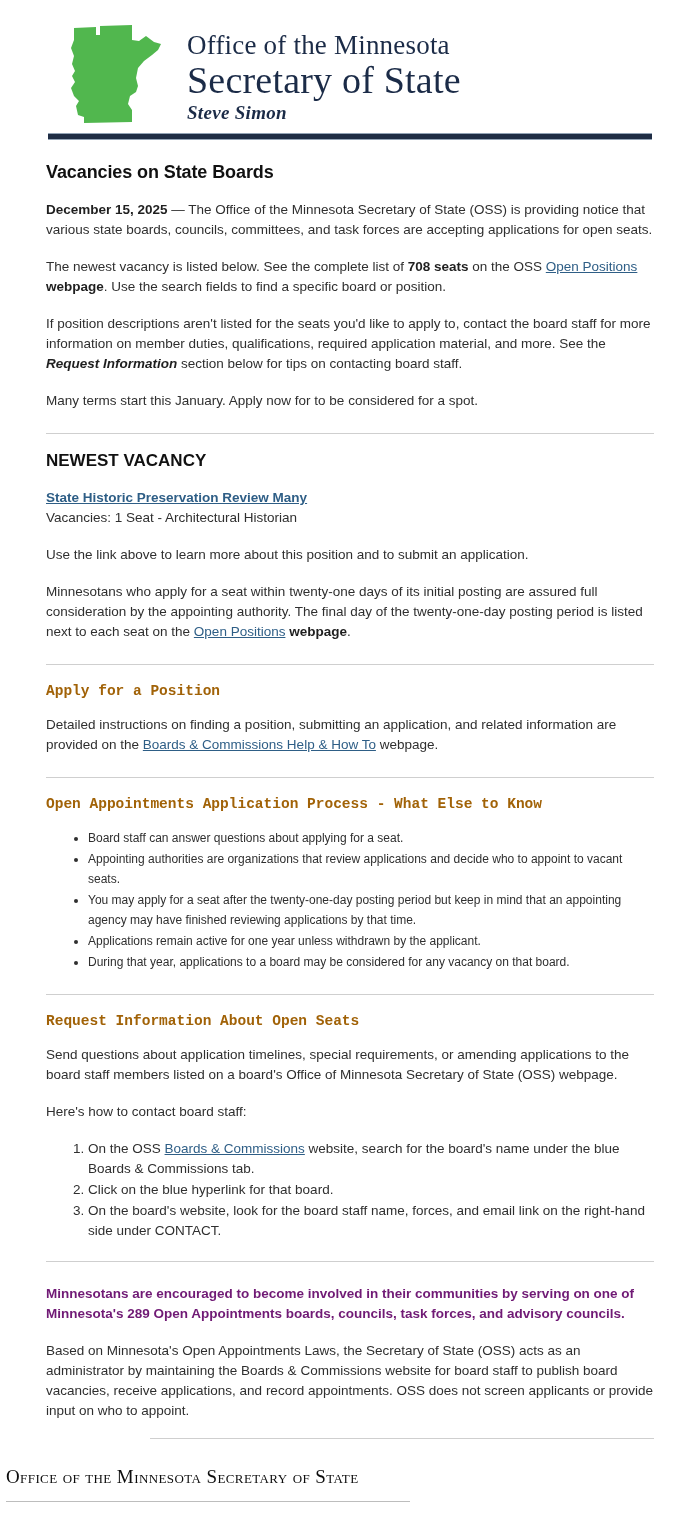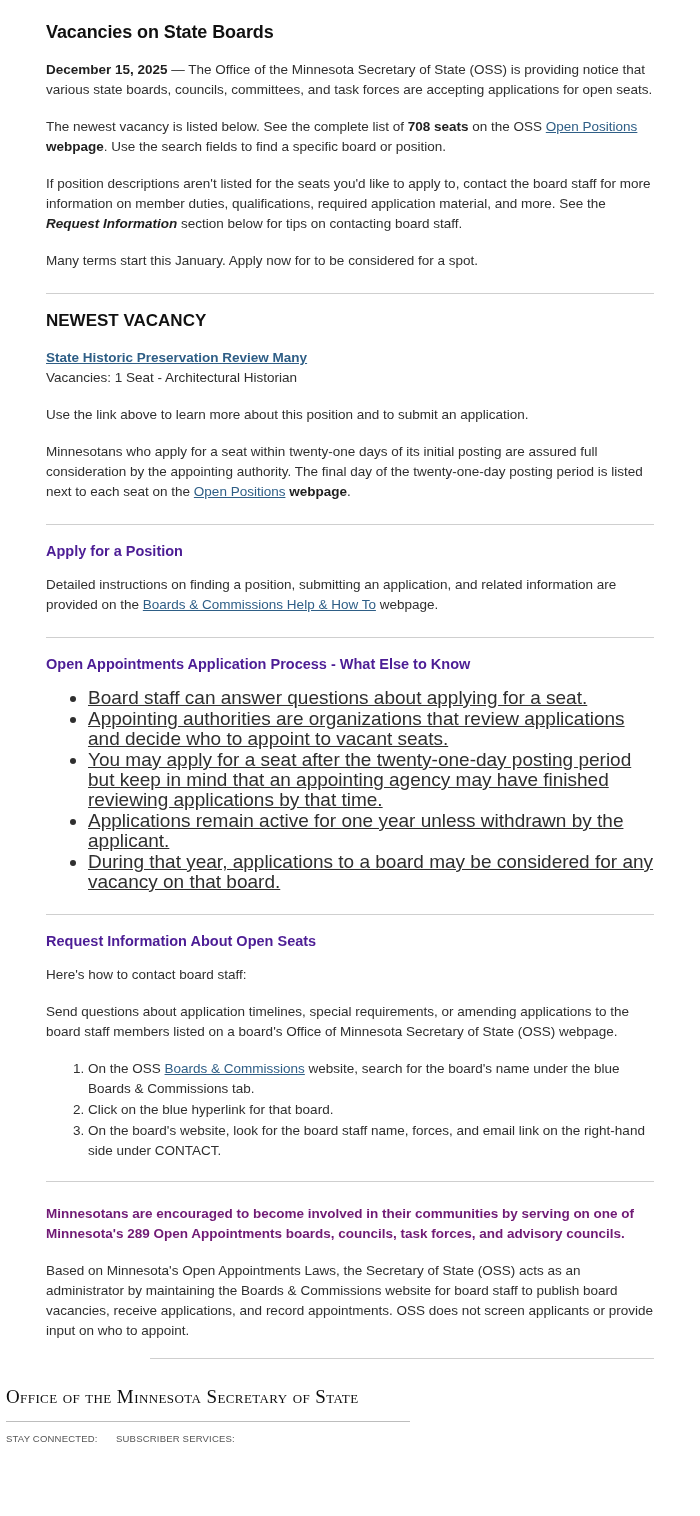--- a/index.html
+++ b/index.html
@@ -31,27 +31,27 @@
   }
   p{font-size:13.5px;line-height:20px;margin:0 0 17px 0;color:#2f2f2f;}
   a.link{color:#2e5e86;text-decoration:underline;}
   b,strong{color:#1f1f1f;}
   em{font-style:italic;}
 
   hr.sep{border:none;border-top:1px solid #cfcfcf;margin:22px 0 16px 0;}
   hr.sep.wide{margin:20px 0 22px 0;}
 
   h2.section{font-size:17px;line-height:22px;font-weight:bold;color:#111;margin:4px 0 16px 0;letter-spacing:0;}
-  h3.section{font-size:14.5px;line-height:20px;font-weight:bold;color:#4c1d95;margin:4px 0 14px 0;}
+  h3.section{font-size:14.5px;line-height:20px;font-weight:bold;color:#a16207;margin:4px 0 14px 0;font-family:Liberation Mono, monospace;}
 
   .vac-link{display:block;font-size:13.5px;line-height:20px;color:#2e5e86;text-decoration:underline;font-weight:600;}
   .vac-detail{font-size:13.5px;line-height:20px;color:#2f2f2f;margin:0 0 17px 0;}
 
   ul.bullets{margin:0 0 16px 0;padding-left:42px;}
-  ul.bullets li{font-size:19px;line-height:20px;margin-bottom:1px;color:#2f2f2f;text-decoration:underline;}
+  ul.bullets li{font-size:12px;line-height:20px;margin-bottom:1px;color:#2f2f2f;}
   ol.steps{margin:0 0 16px 0;padding-left:42px;}
   ol.steps li{font-size:13.5px;line-height:20px;margin-bottom:1px;color:#2f2f2f;}
 
   p.emphasis{font-weight:bold;color:#701a75;}
 
   
   .footer{margin-top:6px;}
   .footer-rule-top{border:none;border-top:1px solid #cfcfcf;margin:0 46px 0 150px;}
   .foot-wordmark{
     font-family:"Liberation Serif", serif;color:#0d0d0d;
@@ -63,20 +63,35 @@
   .social-row{display:flex;padding:10px 0 0 6px;}
   .social-left{width:110px;}
   .cap-label{font-size:9.5px;letter-spacing:.2px;color:#555;line-height:14px;text-transform:uppercase;}
   .subscriber{flex:1;}
 </style>
 </head>
 <body>
 
 <div class="page">
 
+  <div class="masthead">
+    <div class="masthead-inner">
+      <span class="mn-shape">
+        <svg viewBox="0 0 105 108" width="105" height="108" aria-hidden="true">
+          <path fill="#51b74e" d="M12 6 L34 5 L34 13 L38 13 L38 4 L70 3 L70 18 L77 19 L84 14 L92 20 L99 22 L96 28 L90 33 L82 39 L76 46 L74 56 L76 64 L74 70 L68 74 L66 82 L70 88 L70 100 L22 101 L22 95 L16 93 L14 84 L17 79 L12 74 L9 66 L13 60 L10 54 L13 49 L10 42 L12 34 L9 26 L12 18 Z"></path>
+        </svg>
+      </span>
+      <div class="wordmark">
+        <div class="wm-line1">Office of the Minnesota</div>
+        <div class="wm-line2">Secretary of State</div>
+        <div class="wm-line3">Steve Simon</div>
+      </div>
+    </div>
+    <div class="navy-rule"></div>
+  </div>
 
   <div class="content">
 
     <h1 class="doc-title">Vacancies on State Boards</h1>
 
     <p><b>December 15, 2025</b><span> — The Office of the Minnesota Secretary of State (OSS) is providing notice that various state boards, councils, committees, and task forces are accepting applications for open seats.</span></p>
 
     <p><span>The newest vacancy is listed below. See the complete list of </span><b>708 seats</b><span> on the OSS </span><a class="link" href="#">Open Positions</a><b> webpage</b><span>. Use the search fields to find a specific board or position.</span></p>
 
     <p><span>If position descriptions aren't listed for the seats you'd like to apply to, contact the board staff for more information on member duties, qualifications, required application material, and more. See the </span><em><b>Request Information</b></em><span> section below for tips on contacting board staff.</span></p>
@@ -109,22 +124,22 @@
       <li>Appointing authorities are organizations that review applications and decide who to appoint to vacant seats.</li>
       <li>You may apply for a seat after the twenty-one-day posting period but keep in mind that an appointing agency may have finished reviewing applications by that time.</li>
       <li>Applications remain active for one year unless withdrawn by the applicant.</li>
       <li>During that year, applications to a board may be considered for any vacancy on that board.</li>
     </ul>
 
     <hr class="sep">
 
     <h3 class="section">Request Information About Open Seats</h3>
 
+    <p>Send questions about application timelines, special requirements, or amending applications to the board staff members listed on a board's Office of Minnesota Secretary of State (OSS) webpage.</p>
     <p>Here's how to contact board staff:</p>
-    <p>Send questions about application timelines, special requirements, or amending applications to the board staff members listed on a board's Office of Minnesota Secretary of State (OSS) webpage.</p>
 
     <ol class="steps">
       <li><span>On the OSS </span><a class="link" href="#">Boards &amp; Commissions</a><span> website, search for the board's name under the blue Boards &amp; Commissions tab.</span></li>
       <li>Click on the blue hyperlink for that board.</li>
       <li>On the board's website, look for the board staff name, forces, and email link on the right-hand side under CONTACT.</li>
     </ol>
 
     <hr class="sep wide">
 
     <p class="emphasis">Minnesotans are encouraged to become involved in their communities by serving on one of Minnesota's 289 Open Appointments boards, councils, task forces, and advisory councils.</p>

